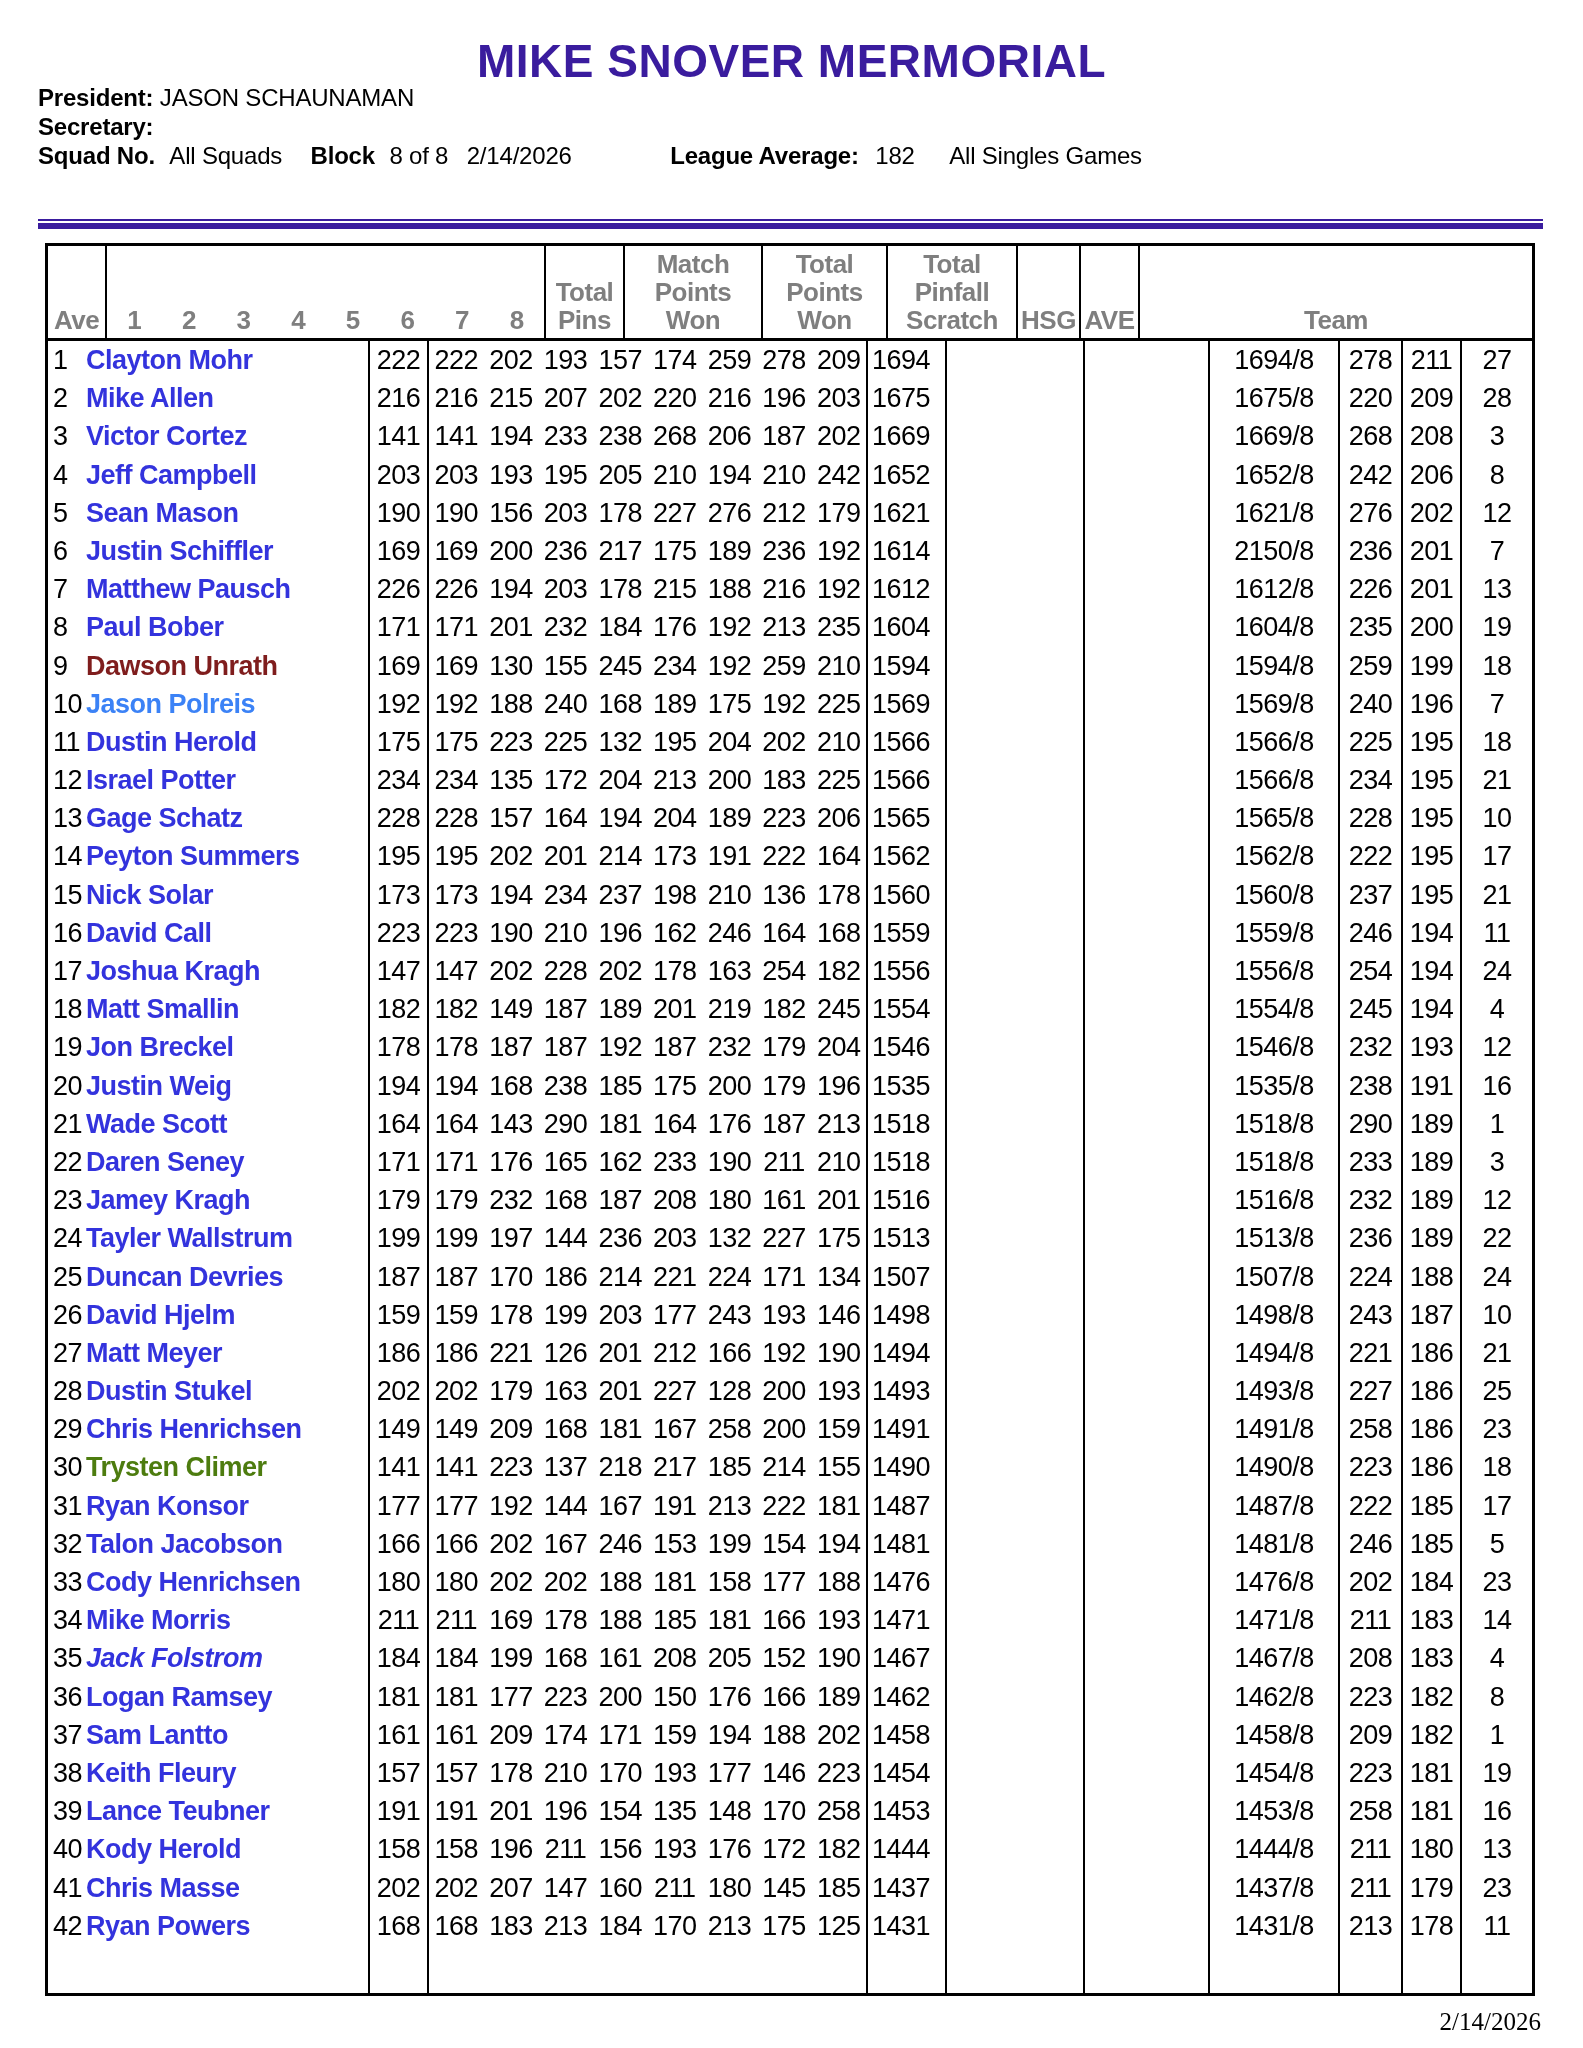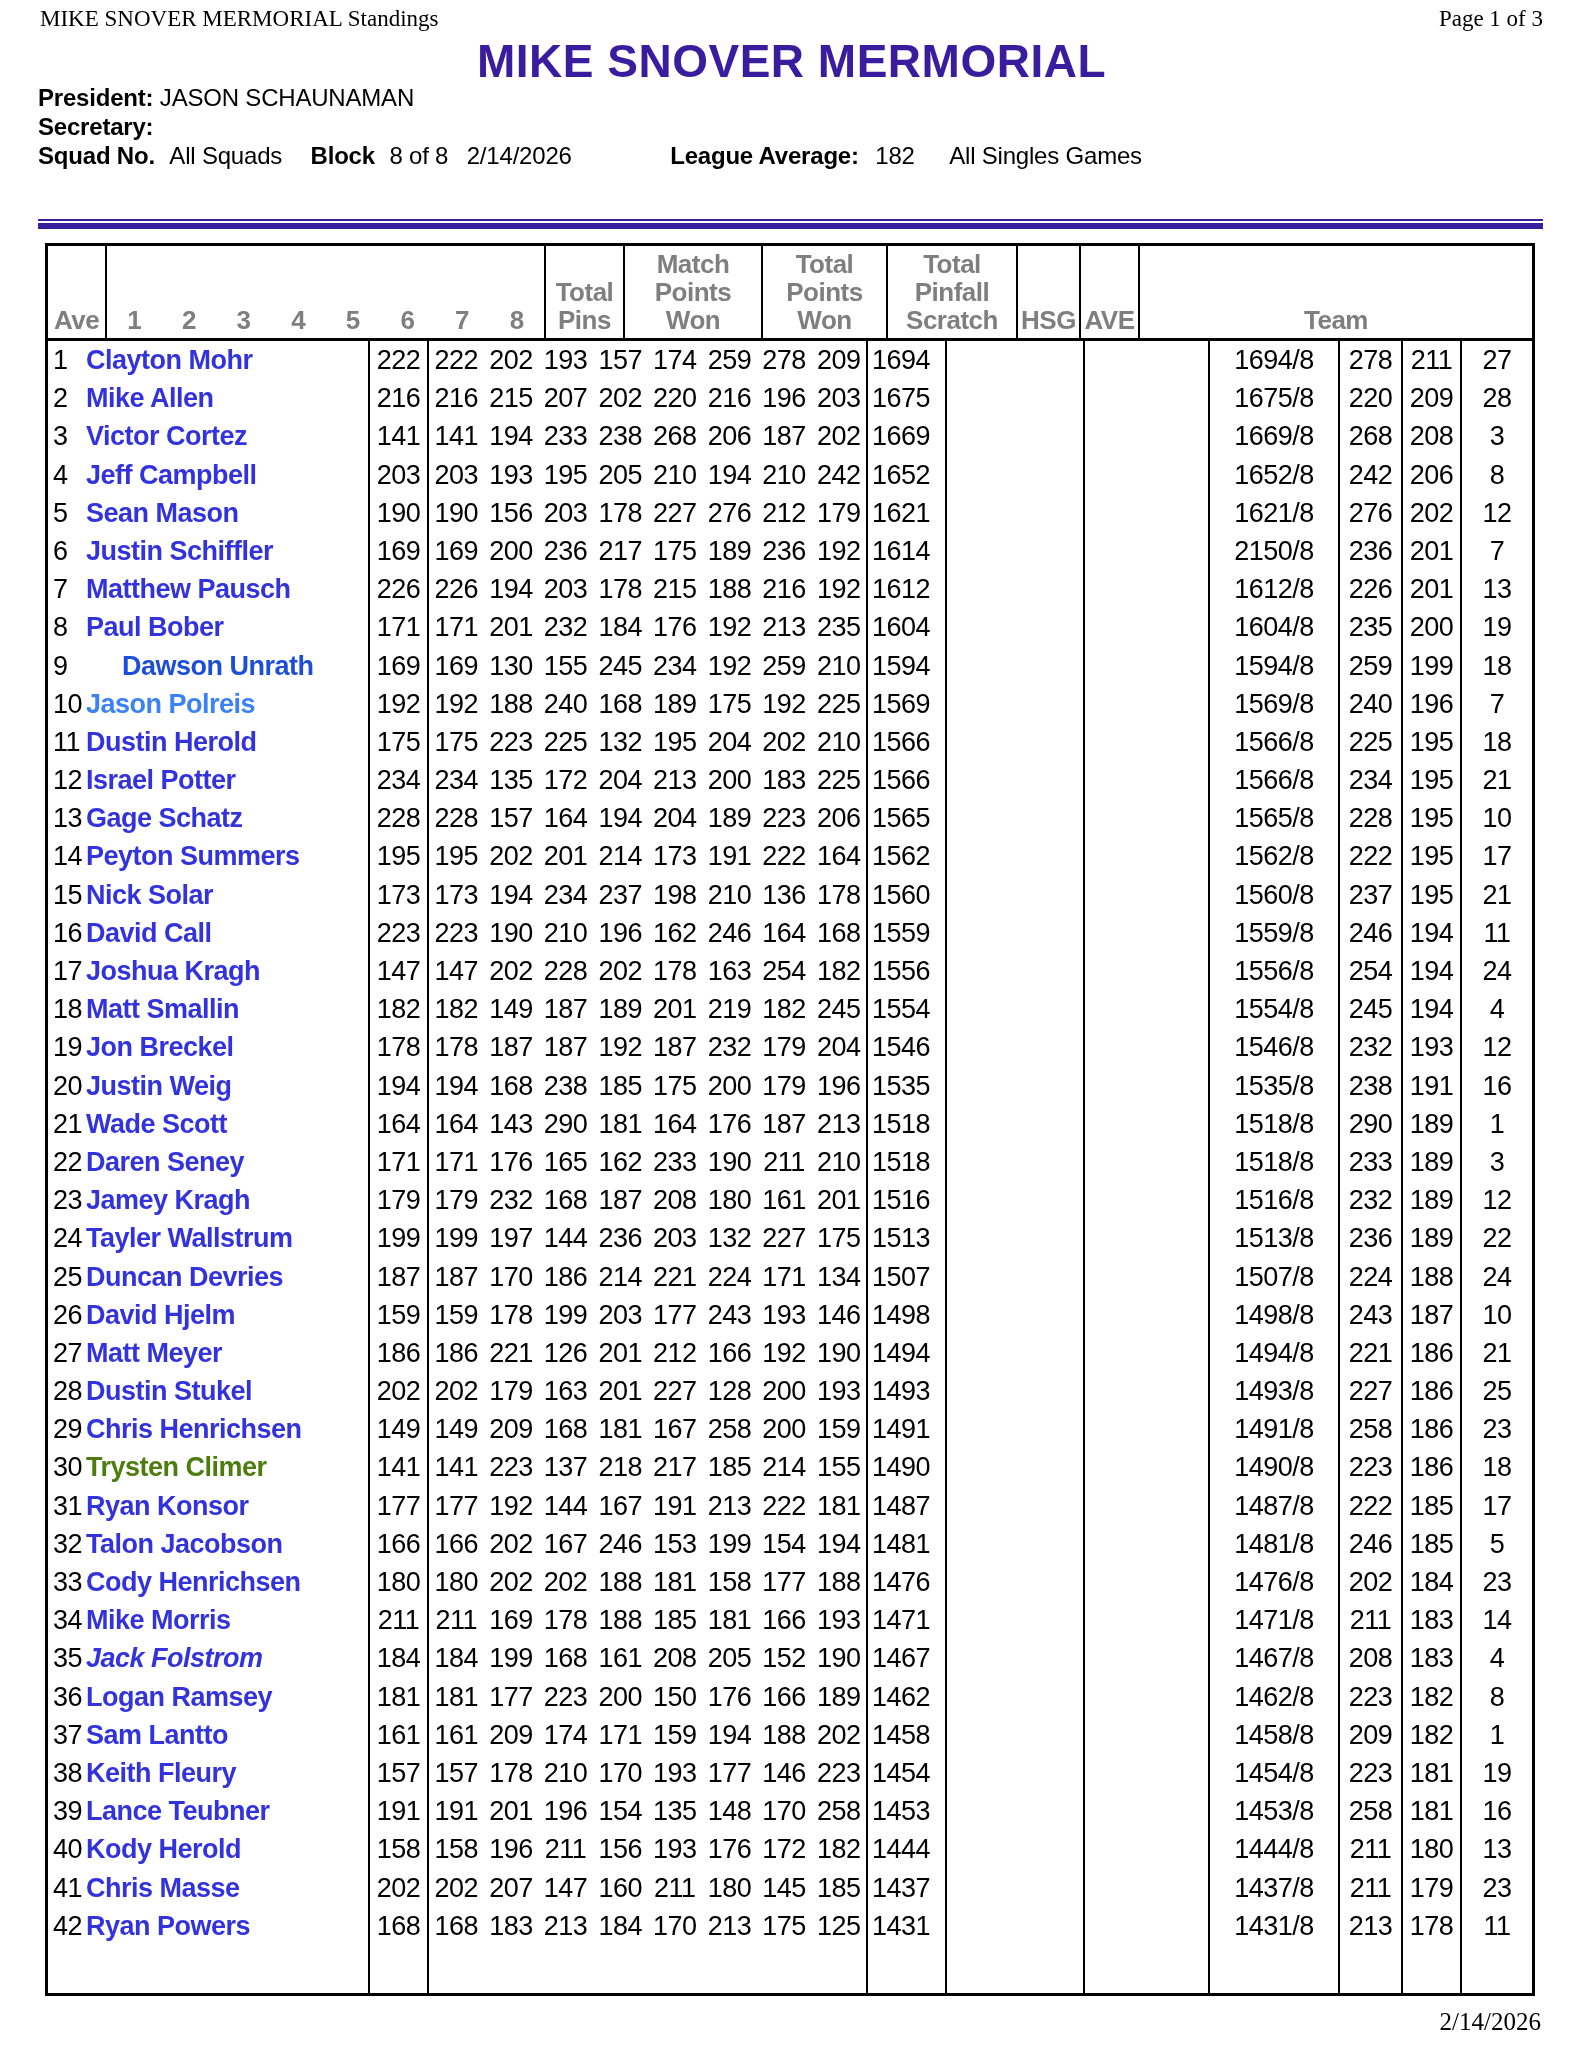--- a/index.html
+++ b/index.html
@@ -66,24 +66,20 @@
   .trow .c-hsg,.trow .c-ave2,.trow .c-team{text-align:center;}
 
   
   .footdate{position:absolute;top:2008px;right:42px;font-family:"Liberation Serif",serif;font-size:25px;}
 </style>
 </head>
 <body>
 
 <div class="page">
 
-  <div class="runhead">
-    <span>MIKE SNOVER MERMORIAL Standings</span>
-    <span>Page 1 of 3</span>
-  </div>
 
   <div class="title" style="color: rgb(58, 28, 158);">MIKE SNOVER MERMORIAL</div>
 
   <div class="infoline president">
     <span class="b">President:</span>&nbsp;<span>JASON SCHAUNAMAN</span>
   </div>
 
   <div class="infoline secretary">
     <span class="b">Secretary:</span>
   </div>
@@ -313,21 +309,21 @@
           </div>
           <div class="cell c-pins">1604</div>
           <div class="cell c-match"></div>
           <div class="cell c-tpts"></div>
           <div class="cell c-pinfall">1604/8</div>
           <div class="cell c-hsg">235</div>
           <div class="cell c-ave2">200</div>
           <div class="cell c-team">19</div>
         </div>
         <div class="trow">
-          <div class="cell c-name"><span class="rank">9</span><span class="pname" style="color: #1d4ed8; margin-left: 36px;">Dawson Unrath</span></div>
+          <div class="cell c-name"><span class="rank">9</span><span class="pname" style="color: #7f1d1d;">Dawson Unrath</span></div>
           <div class="cell c-ave">169</div>
           <div class="cell c-games">
             <div class="gslots">
               <span class="gslot">169</span>
               <span class="gslot">130</span>
               <span class="gslot">155</span>
               <span class="gslot">245</span>
               <span class="gslot">234</span>
               <span class="gslot">192</span>
               <span class="gslot">259</span>

